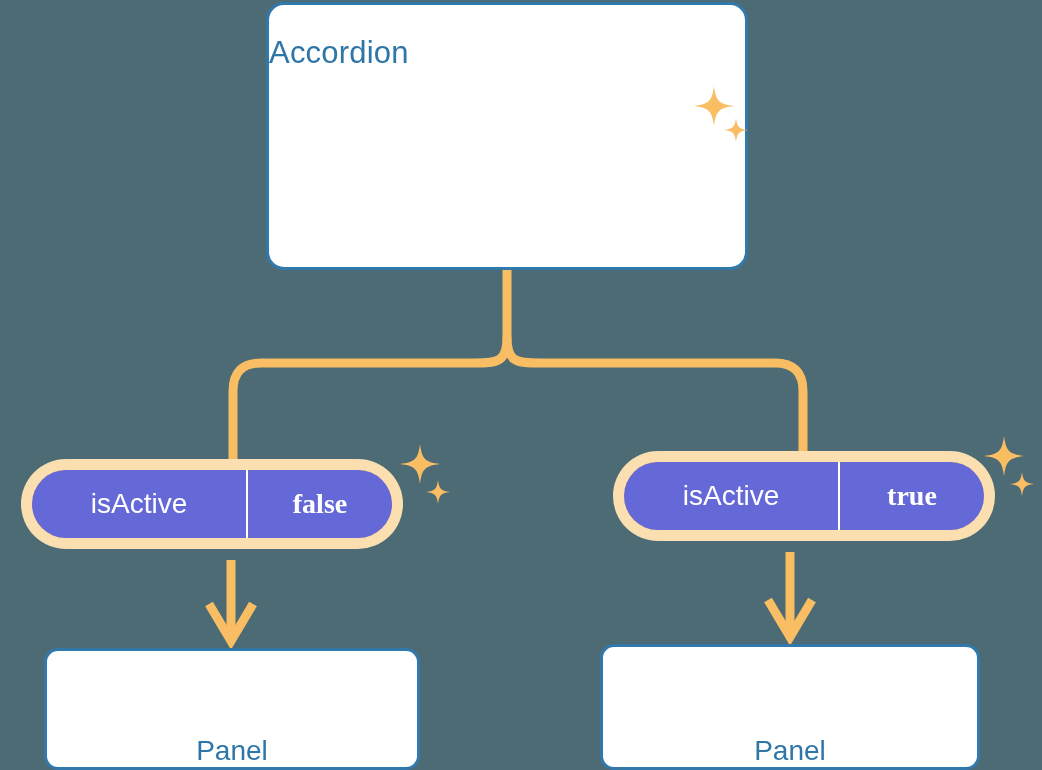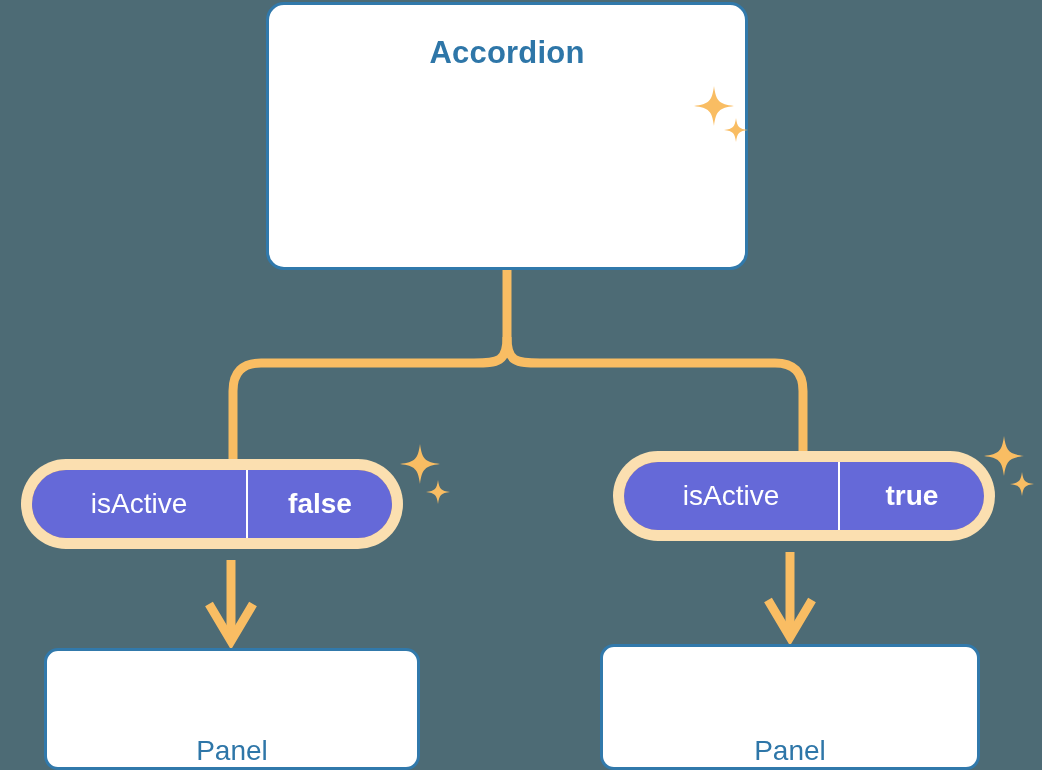--- a/index.html
+++ b/index.html
@@ -20,26 +20,24 @@
     position:absolute;
     background:#ffffff;
     border:3px solid #3179ab;
     border-radius:18px;
     z-index:3;
   }
   #root-card { left:266px; top:2px; width:482px; height:268px; }
 
   #root-title {
     position:absolute; left:0; top:30px; width:100%;
-    text-align:center;
     font-size:31px;
     color:#2e76a8;
     letter-spacing:.2px;
     white-space:nowrap;
-    font-weight:bold;
   }
 
   
   .pill {
     position:absolute;
     display:flex;
     align-items:stretch;
     border-radius:999px;
     z-index:4;
   }
@@ -74,21 +72,21 @@
 
   
   .pill.light .inner { background:#ffffff; }
   .pill.light .cell.key { color:#6a6ee0; }
   .pill.light .cell.val { color:#4b4fd6; font-weight:bold; }
   .pill.light .divider { background:#f9bd63; }
 
   
   .pill.solid .inner { background:#6569d8; }
   .pill.solid .cell.key { color:#ffffff; }
-  .pill.solid .cell.val { color:#ffffff; font-weight:bold; }
+  .pill.solid .cell.val { color:#ffffff; font-weight:bold;font-family:Liberation Serif, serif; }
   .pill.solid .divider { background:#ffffff; }
 
   .divider { width:2px; flex:0 0 2px; align-self:stretch; }
 
   
   #root-pill {
     left:322px; top:116px; width:370px; height:80px;
   }
   #root-pill .cell.key { flex:0 0 268px; font-size:28px; padding-right:6px; }
   #root-pill .cell.val { flex:1 1 auto; font-size:27px; }

